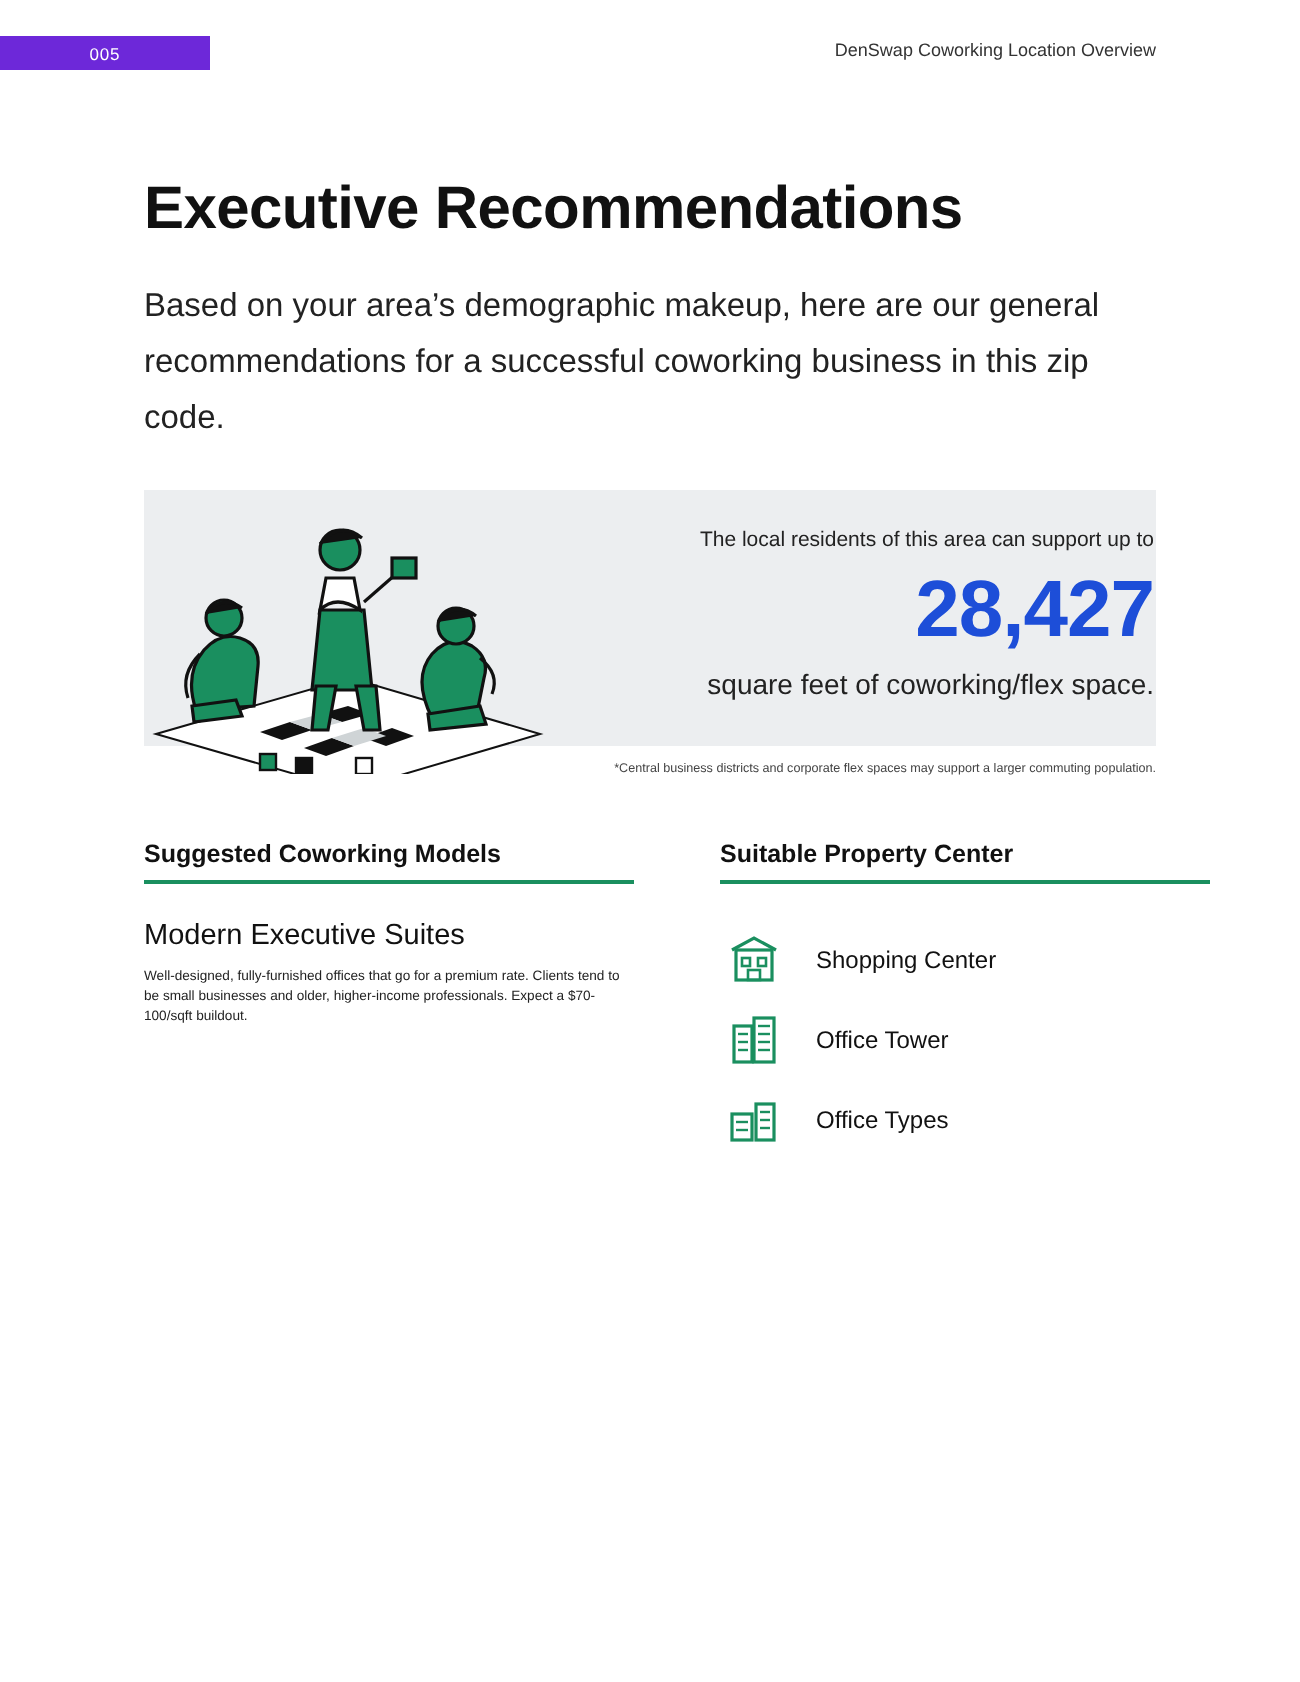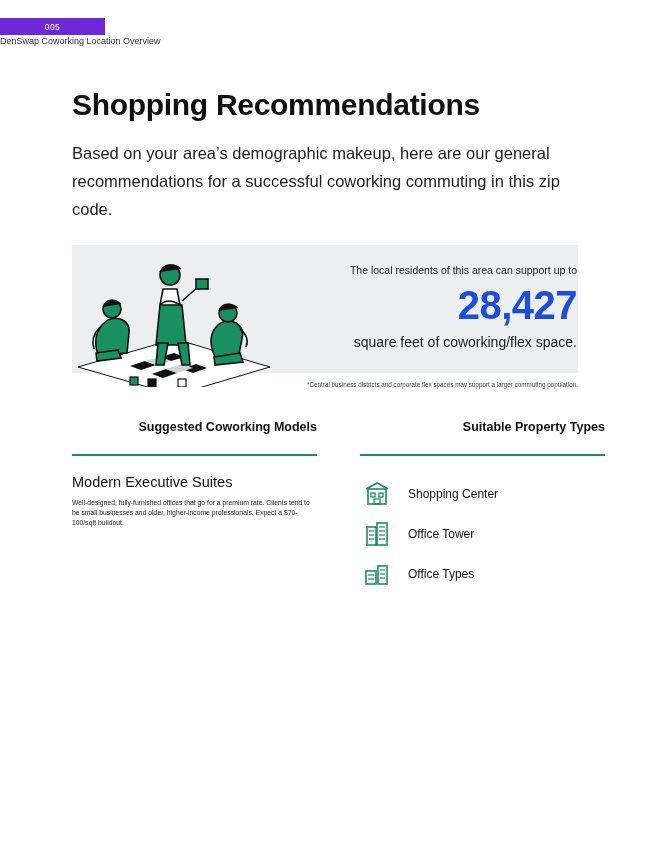--- a/index.html
+++ b/index.html
@@ -37,22 +37,23 @@
     justify-content: center;
   }
   .page-number-tab span {
     color: #ffffff;
     font-size: 8.5px;
     letter-spacing: 0.4px;
   }
   .header-title {
     position: absolute;
     left: 0;
-    top: 18px;
+    top: 2px;
     width: 578px;
+    text-align: right;
     font-size: 9px;
     color: #333333;
   }
 
   
   .doc-title {
     position: absolute;
     left: 72px;
     top: 88px;
     width: 500px;
@@ -135,22 +136,21 @@
   .col-right {
     position: absolute;
     left: 360px;
     top: 420px;
     width: 245px;
   }
   .section-heading {
     font-size: 12.5px;
     font-weight: bold;
     color: #111111;
-    padding-bottom: 20px;
-    text-align: right;
+    padding-bottom: 6px;
   }
   .section-rule {
     height: 2px;
     background: #1a8f5f;
     width: 100%;
     margin-bottom: 18px;
   }
   .model-name {
     font-size: 14.5px;
     color: #111111;
@@ -186,22 +186,22 @@
 </head>
 <body>
 
 <div class="page-header">
   <div class="page-number-tab">
     <span>005</span>
   </div>
   <div class="header-title">DenSwap Coworking Location Overview</div>
 </div>
 
-<div class="doc-title">Shopping Recommendations</div>
-<div class="doc-intro">Based on your area’s demographic makeup, here are our general recommendations for a successful coworking commuting in this zip code.</div>
+<div class="doc-title">Executive Recommendations</div>
+<div class="doc-intro">Based on your area’s demographic makeup, here are our general recommendations for a successful coworking business in this zip code.</div>
 
 <div class="callout">
 
   <div class="illustration">
     <svg width="210" height="160" viewBox="0 0 210 160" xmlns="http://www.w3.org/2000/svg">
 
       <g stroke="#111" stroke-width="1" fill="none">
         <path d="M8 140 L105 112 L200 140 L105 168 Z" fill="#ffffff"></path>
       </g>
       <g fill="#111">
@@ -259,21 +259,21 @@
 <div class="col-left">
   <div class="section-heading">Suggested Coworking Models</div>
   <div class="section-rule"></div>
   <div>
     <div class="model-name">Modern Executive Suites</div>
     <div class="model-desc">Well-designed, fully-furnished offices that go for a premium rate. Clients tend to be small businesses and older, higher-income professionals. Expect a $70-100/sqft buildout.</div>
   </div>
 </div>
 
 <div class="col-right">
-  <div class="section-heading">Suitable Property Types</div>
+  <div class="section-heading">Suitable Property Center</div>
   <div class="section-rule"></div>
 
   <div class="prop-item">
     <span class="prop-icon">
       <svg width="30" height="30" viewBox="0 0 30 30">
         <path d="M4 10 L15 4 L26 10" fill="none" stroke="#1a8f5f" stroke-width="1.6"></path>
         <rect x="6" y="10" width="18" height="15" fill="none" stroke="#1a8f5f" stroke-width="1.6"></rect>
         <rect x="9" y="14" width="4" height="4" fill="none" stroke="#1a8f5f" stroke-width="1.3"></rect>
         <rect x="17" y="14" width="4" height="4" fill="none" stroke="#1a8f5f" stroke-width="1.3"></rect>
         <rect x="12" y="20" width="6" height="5" fill="none" stroke="#1a8f5f" stroke-width="1.3"></rect>

